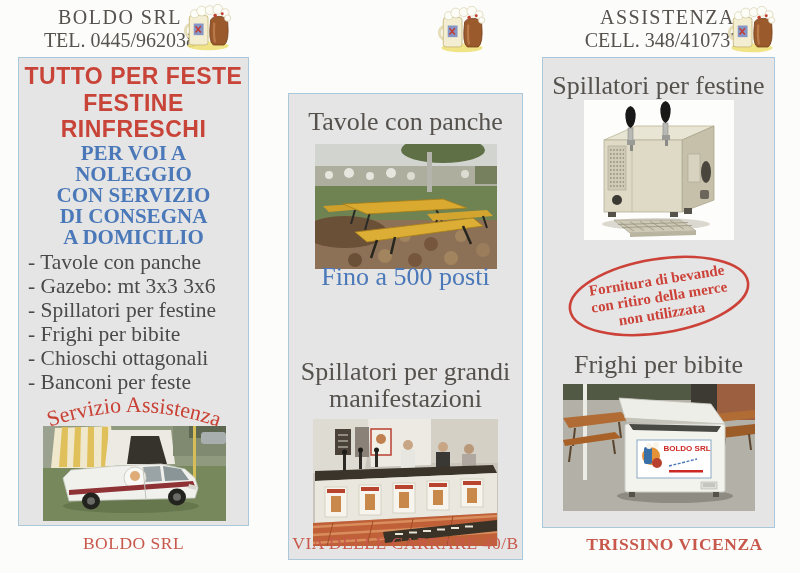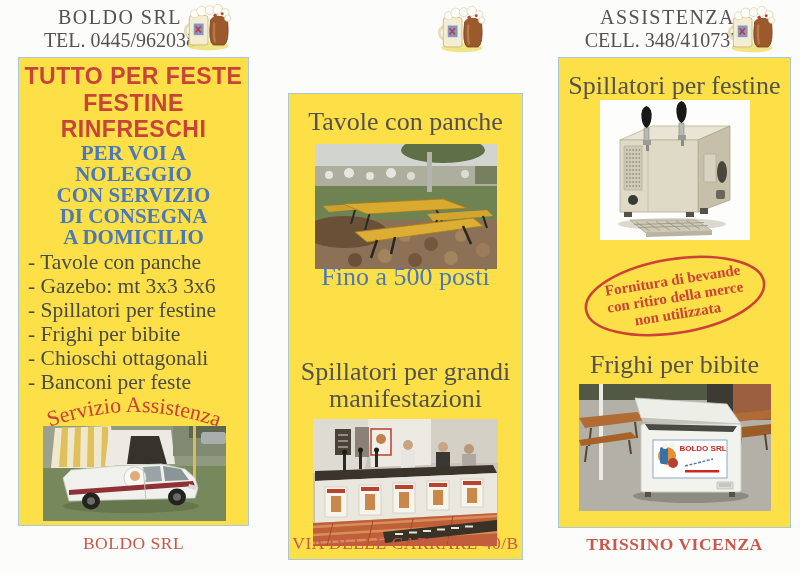--- a/index.html
+++ b/index.html
@@ -10,25 +10,25 @@
   }
   
   .hdr { position:absolute; text-align:center; color:#56524e; line-height:23px; }
   .hdr .l1 { font-size:20px; letter-spacing:1.5px; }
   .hdr .l2 { font-size:20px; }
   .beer-icon { position:absolute; width:50px; height:48px; }
 
   
   .panel {
     position:absolute; top:57px; box-sizing:border-box;
-    border:1px solid #a9c8dc; background:#fde047; text-align:center;
+    border:1px solid #a9c8dc; background:#e5e5e5; text-align:center;
   }
   #panel-left  { left:18px;  width:231px; height:469px; }
   #panel-mid   { left:288px; width:235px; height:467px;margin-top:36px; }
-  #panel-right { left:558px; width:233px; height:471px;padding-left:13px; }
+  #panel-right { left:542px; width:233px; height:471px;padding-left:13px; }
   .abs { position:absolute; left:0; right:0; }
 
   .red-line {
     font-family:"Liberation Sans", sans-serif; font-weight:bold;
     color:#c94438; font-size:23px; letter-spacing:0.5px; white-space:nowrap;
   }
   .blue-line { color:#4a78b8; font-weight:bold; font-size:21px; line-height:21px; white-space:nowrap; }
   .list { text-align:left; padding-left:9px; color:#4a4a4a; font-size:21.5px; line-height:24px; white-space:nowrap; }
   .ptitle { color:#55514d; font-size:26px; line-height:25px; white-space:nowrap; }
   .caption-blue { color:#4a78b8; font-size:26px; white-space:nowrap; }

